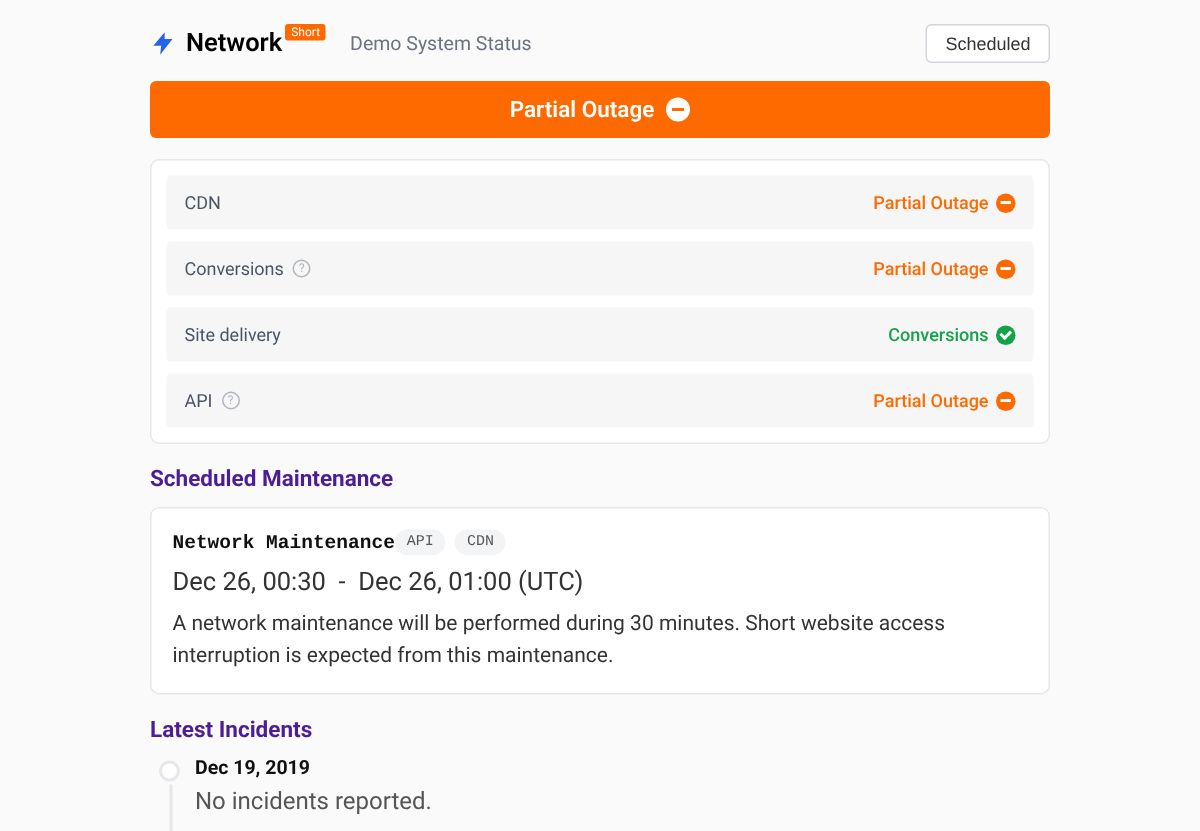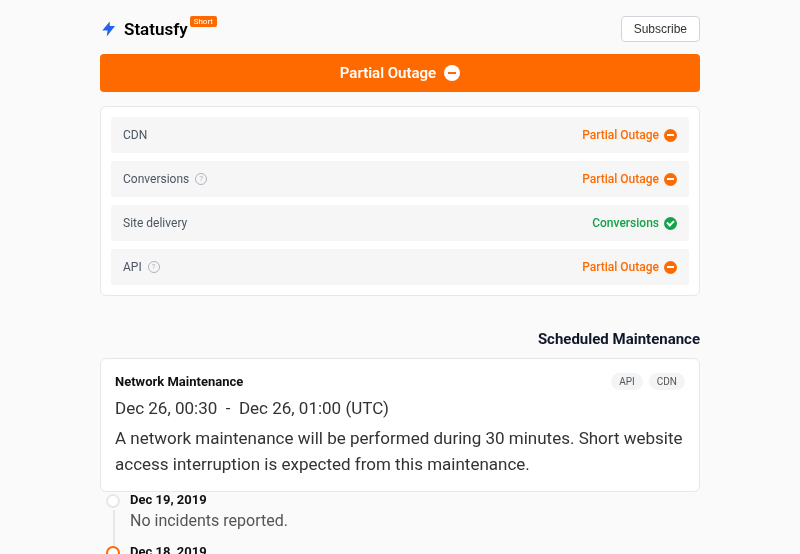--- a/index.html
+++ b/index.html
@@ -165,56 +165,56 @@
       align-items: center;
       justify-content: center;
       font-size: 8px;
       color: #b0b5bd;
       line-height: 1;
     }
     .help-icon::before { content: "?"; }
     .section-title {
       font-size: 15px;
       font-weight: 700;
-      color: #0f172a;
-      margin: 34px 0 10px 0;
-      text-align: right;
+      color: #4c1d95;
+      margin: 14px 0 10px 0;
     }
     .maintenance-card {
       background: #fff;
       border: 1px solid #e5e7eb;
       border-radius: 6px;
       padding: 14px;
     }
     .maint-header {
       display: flex;
-      justify-content: space-between;
+      justify-content: flex-start;
       align-items: center;
       margin-bottom: 8px;
+      font-family: Liberation Mono, monospace;
     }
     .maint-title {
       font-weight: 700;
       font-size: 13px;
       color: #111;
     }
     .tags { display: flex; gap: 6px; }
     .tag {
       background: #f3f4f6;
       color: #555;
       font-size: 10px;
       padding: 3px 8px;
       border-radius: 10px;
     }
     .maint-time {
       font-size: 17px;
       color: #333;
       margin-bottom: 8px;
     }
     .maint-desc {
-      font-size: 17px;
+      font-size: 14px;
       color: #333;
       line-height: 1.5;
     }
     .incident-list {
       margin-left: 6px;
     }
     .incident-item {
       position: relative;
       padding-left: 24px;
       padding-bottom: 14px;
@@ -255,24 +255,25 @@
 <body>
 
 <div class="container">
   <div class="header">
     <div class="brand">
       <span class="logo-img">
         <svg width="18" height="18" viewBox="0 0 24 24">
             <path d="M13 2L3 14h7l-1 8 11-14h-7l0-6z" fill="#2563eb"></path>
           </svg>
       </span>
-      <span class="brand-text">Statusfy</span>
+      <span class="brand-text">Network</span>
       <span class="brand-badge">Short</span>
-    </div>
-    <button class="subscribe-btn">Subscribe</button>
+      <span class="subtitle">Demo System Status</span>
+    </div>
+    <button class="subscribe-btn">Scheduled</button>
   </div>
 
   <div class="status-banner">
     <span>Partial Outage</span>
     <span class="minus-icon"></span>
   </div>
 
   <div class="systems-card" id="systems-container">
       <div class="system-row">
         <div class="system-left">
@@ -325,20 +326,21 @@
         </div>
     </div>
     <div class="maint-time">
       <span>Dec 26, 00:30</span>
       &nbsp;<span>-</span>&nbsp;
       <span>Dec 26, 01:00 (UTC)</span>
     </div>
     <div class="maint-desc">A network maintenance will be performed during 30 minutes. Short website access interruption is expected from this maintenance.</div>
   </div>
 
+  <div class="section-title">Latest Incidents</div>
 
   <div class="incident-list" id="incidents-container">
       <div class="incident-item">
         <span class="dot"></span>
         <div class="incident-date">Dec 19, 2019</div>
         <div class="incident-text">No incidents reported.</div>
       </div>
       <div class="incident-item">
         <span class="dot active"></span>
         <div class="incident-date">Dec 18, 2019</div>

